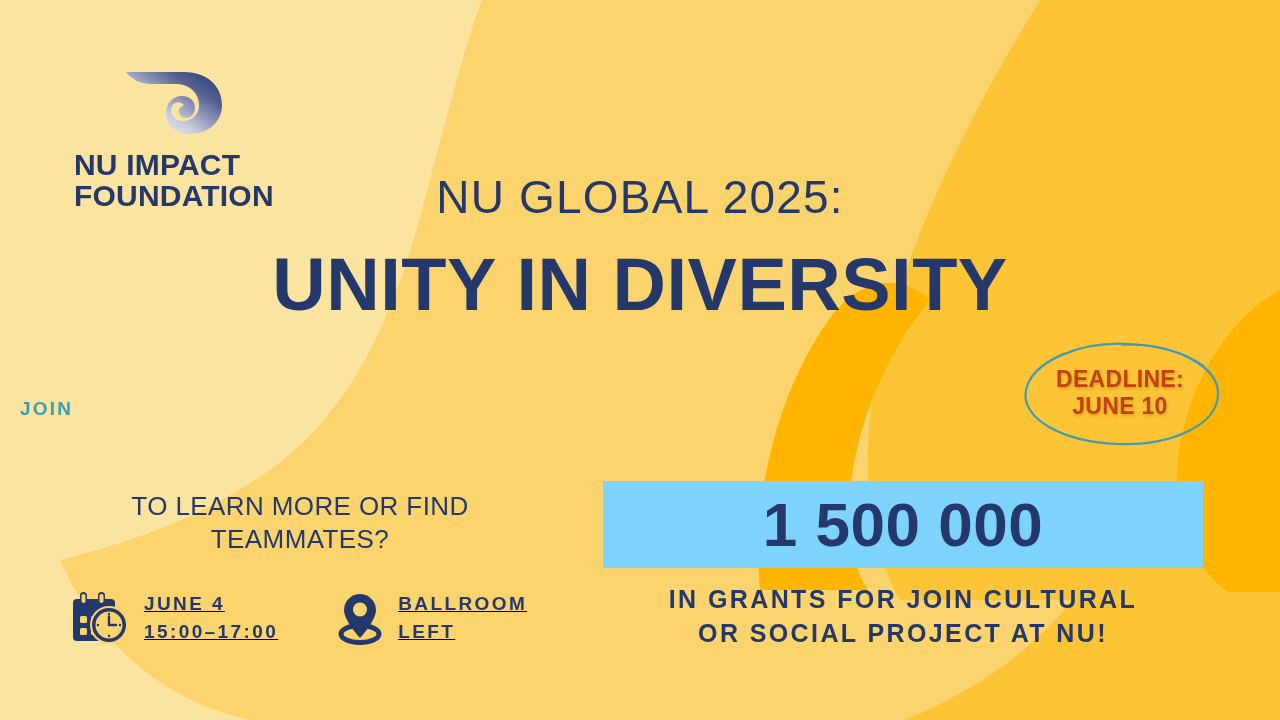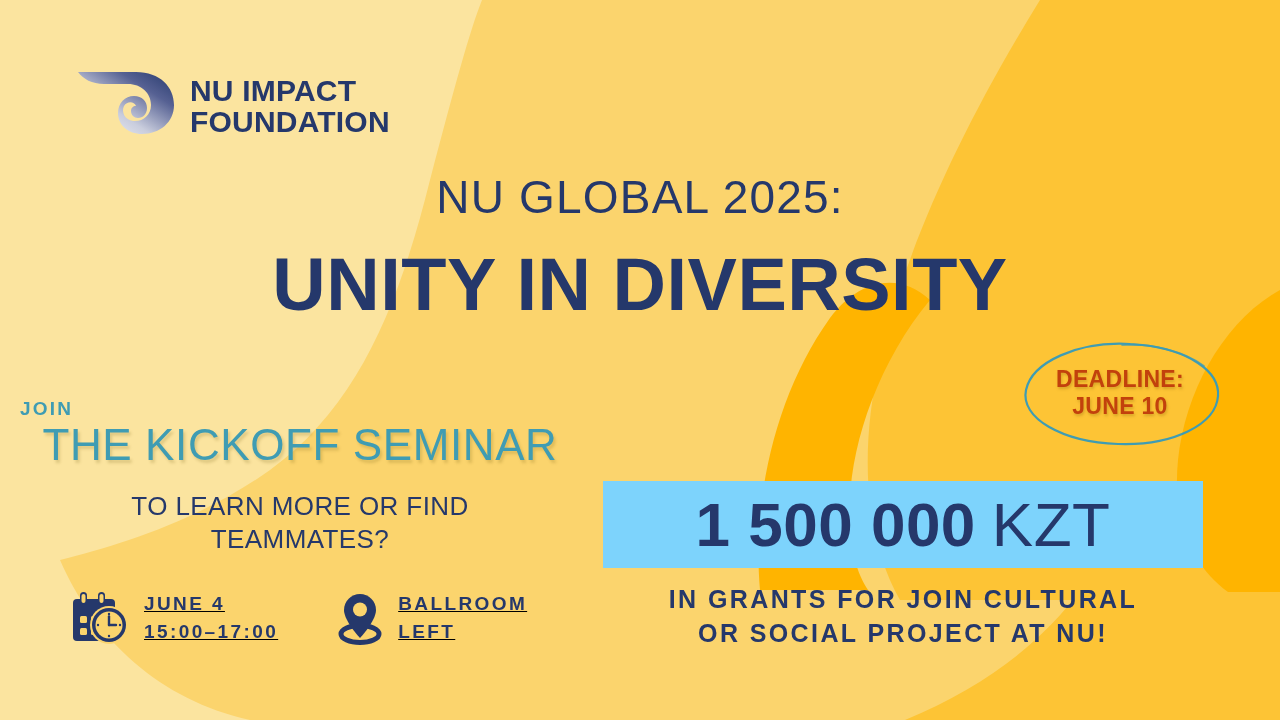--- a/index.html
+++ b/index.html
@@ -21,22 +21,23 @@
     width: 1280px;
     height: 720px;
   }
 
   
   .logo-block {
     position: absolute;
     left: 74px;
     top: 62px;
     display: flex;
-    align-items: flex-end;
+    align-items: center;
     gap: 12px;
+    flex-direction: column;
   }
   .logo-mark { width: 104px; height: 76px; display: block; }
   .logo-words {
     color: #25386b;
     font-weight: bold;
     font-size: 30px;
     line-height: 1.03;
     letter-spacing: 0.2px;
     white-space: pre-line;
   }
@@ -226,21 +227,20 @@
                C77,31 67,22 54,22 L30,22 C18,22 9,17 4,10 Z" fill="url(#lg)"></path>
     </svg>
     <div class="logo-words">NU IMPACT
 FOUNDATION</div>
   </div>
 
   <div class="kicker">NU GLOBAL 2025:</div>
   <div class="headline">UNITY IN DIVERSITY</div>
 
   <div class="join-label">JOIN</div>
-  <div class="seminar">THE KICKOFF SEMINAR</div>
   <div class="learn-more">TO LEARN MORE OR FIND
 TEAMMATES?</div>
 
   <div class="info-row">
     <div class="info-item">
       <svg width="60" height="54" viewBox="0 0 60 54">
         <rect x="3" y="8" width="42" height="42" rx="4" fill="#25386b"></rect>
         <rect x="10" y="1" width="7" height="13" rx="3.5" fill="#25386b"></rect>
         <rect x="28" y="1" width="7" height="13" rx="3.5" fill="#25386b"></rect>
         <rect x="11.5" y="3" width="4" height="9" rx="2" fill="#fbd46d"></rect>
@@ -281,18 +281,17 @@
                C156,108 198,86 200,58 C202,33 170,12 124,7
                C116,6.2 110,6 104,6.2" fill="none" stroke="#3f9cb3" stroke-width="2.2" stroke-linecap="round"></path>
       <path d="M104,7 C132,5 166,13 186,28" fill="none" stroke="#3f9cb3" stroke-width="1.6" stroke-linecap="round" opacity="0.75"></path>
     </svg>
     <div class="deadline-text">DEADLINE:
 JUNE 10</div>
   </div>
 
   <div class="amount-banner">
     <span class="amount-num">1 500 000</span>
-    <span class="amount-cur">KZT</span>
   </div>
   <div class="grants-text">IN GRANTS FOR JOIN CULTURAL
 OR SOCIAL PROJECT AT NU!</div>
 
 </div>
 
 </body></html>

